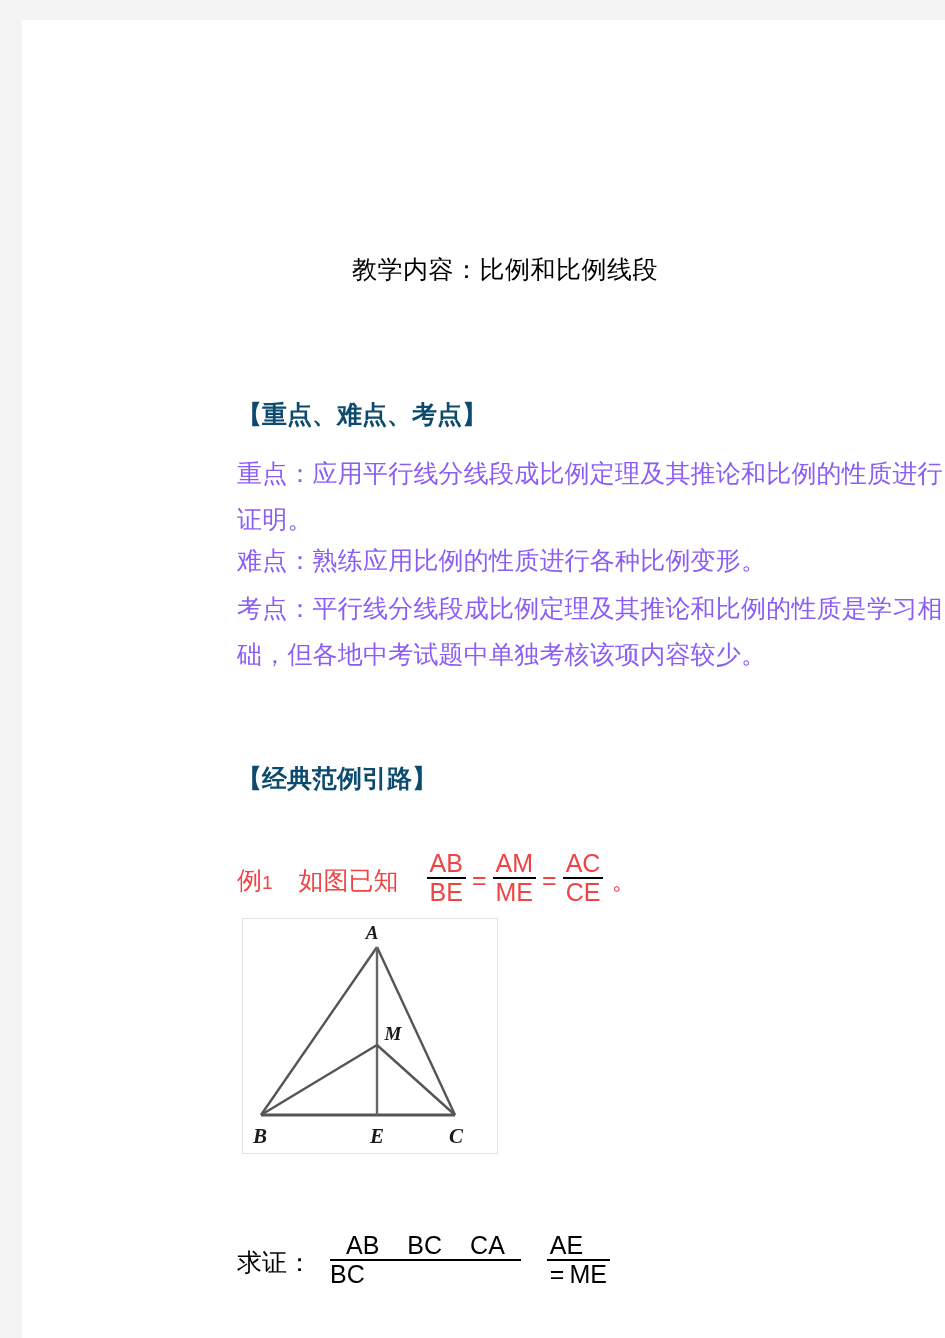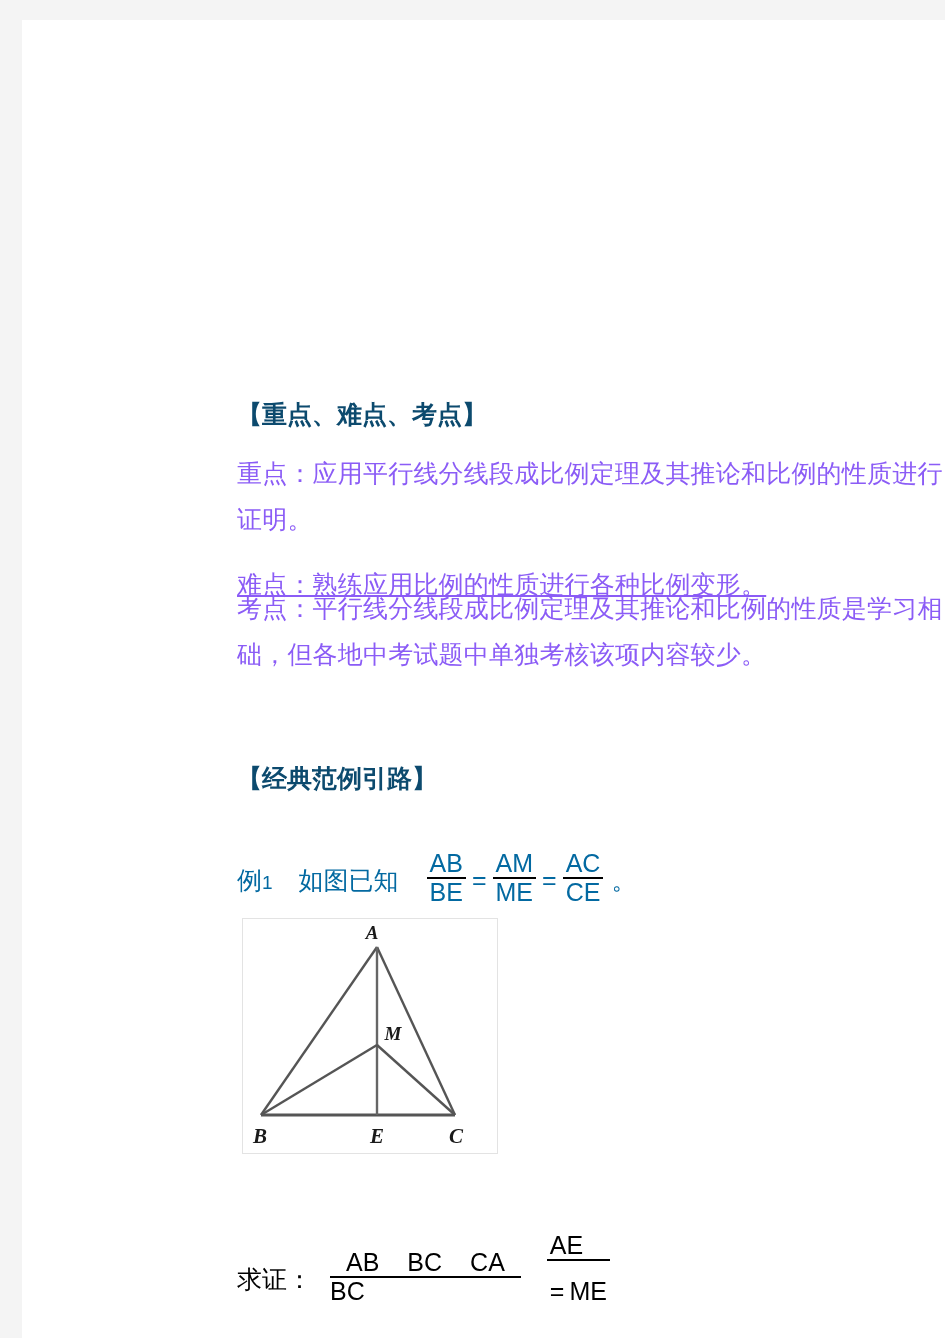--- a/index.html
+++ b/index.html
@@ -57,33 +57,33 @@
   .body-line {
     position: absolute;
     left: 15px;
     font-size: 25px;
     color: #8b5cf6;
     white-space: nowrap;
     letter-spacing: 0.2px;
   }
   #line-zhongdian-1 { top: 437px; }
   #line-zhongdian-2 { top: 483px; }
-  #line-nandian     { top: 548px; text-decoration: underline; }
+  #line-nandian     { top: 524px; }
   #line-kaodian-1   { top: 572px; }
   #line-kaodian-2   { top: 618px; }
 
   
   .example-line {
     position: absolute;
     left: 15px;
     top: 830px;
     height: 60px;
     white-space: nowrap;
     font-size: 25px;
-    color: #0369a1;
+    color: #ef4444;
   }
   .example-line .lead {
     display: inline-block;
     vertical-align: baseline;
   }
   .example-line .num-small {
     font-size: 19px;
   }
   .example-line .gap-wide {
     display: inline-block;
@@ -175,32 +175,33 @@
     line-height: 1.06;
     margin-left: 26px;
   }
   .frac-narrow .top {
     display: block;
     border-bottom: 2px solid #000;
     padding: 0 3px;
   }
   .frac-narrow .bot {
     display: block;
-    padding: 17px 3px;
+    padding: 0 3px;
   }
   .frac-narrow .bot .eq {
     padding-right: 5px;
   }
 </style>
 </head>
 <body>
 
 <div class="page">
   <div class="content">
 
+    <div class="doc-title">教学内容：比例和比例线段</div>
 
     <div class="section-heading" id="heading-key-points">【重点、难点、考点】</div>
 
     <div class="body-line" id="line-zhongdian-1">重点：应用平行线分线段成比例定理及其推论和比例的性质进行</div>
     <div class="body-line" id="line-zhongdian-2">证明。</div>
     <div class="body-line" id="line-nandian">难点：熟练应用比例的性质进行各种比例变形。</div>
     <div class="body-line" id="line-kaodian-2">础，但各地中考试题中单独考核该项内容较少。</div>
     <div class="body-line" id="line-kaodian-1">考点：平行线分线段成比例定理及其推论和比例的性质是学习相</div>
 
     <div class="section-heading" id="heading-examples">【经典范例引路】</div>

